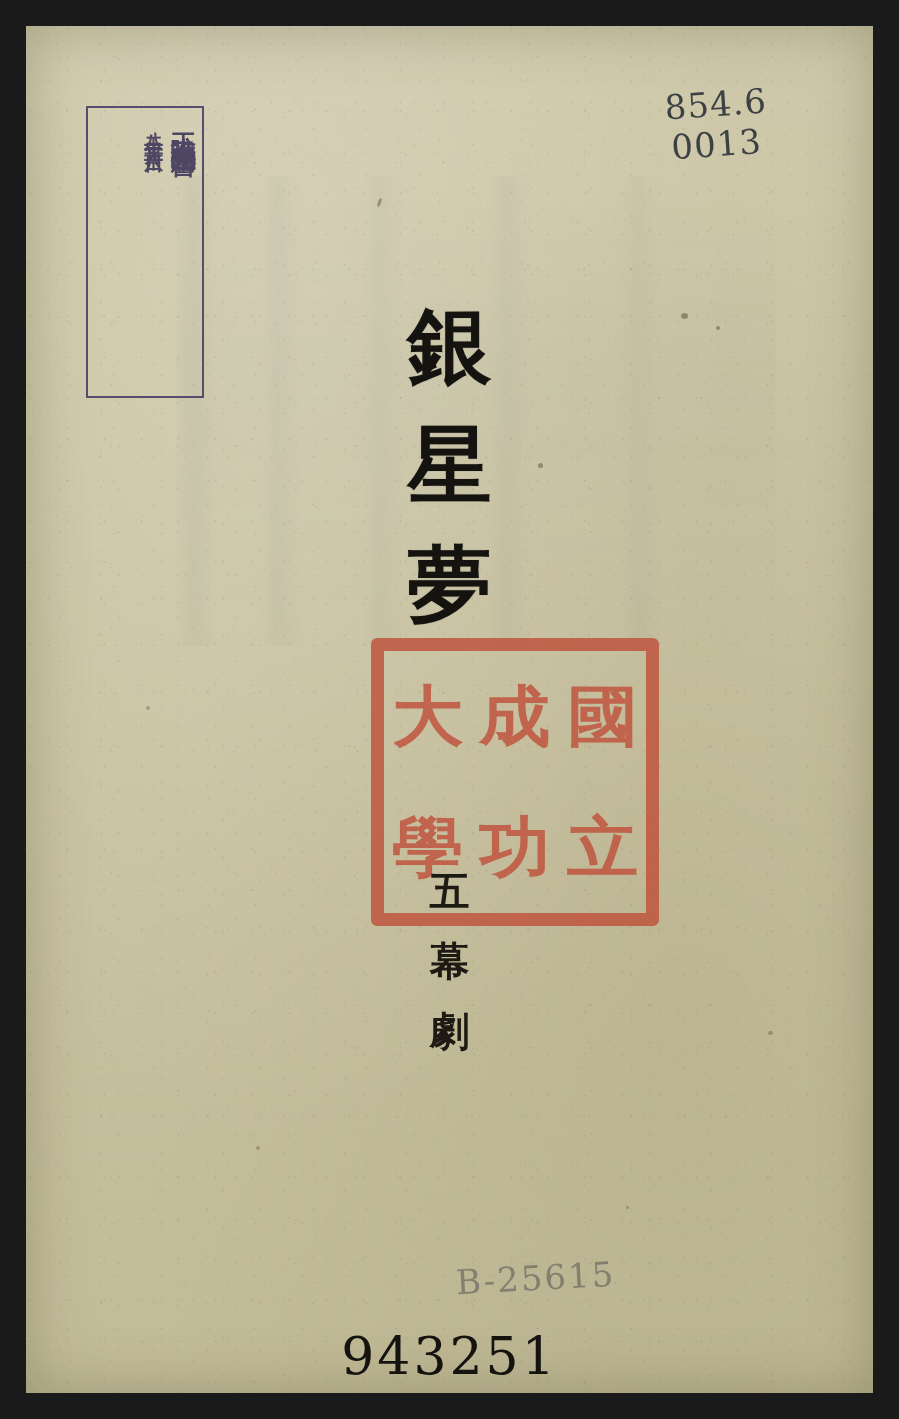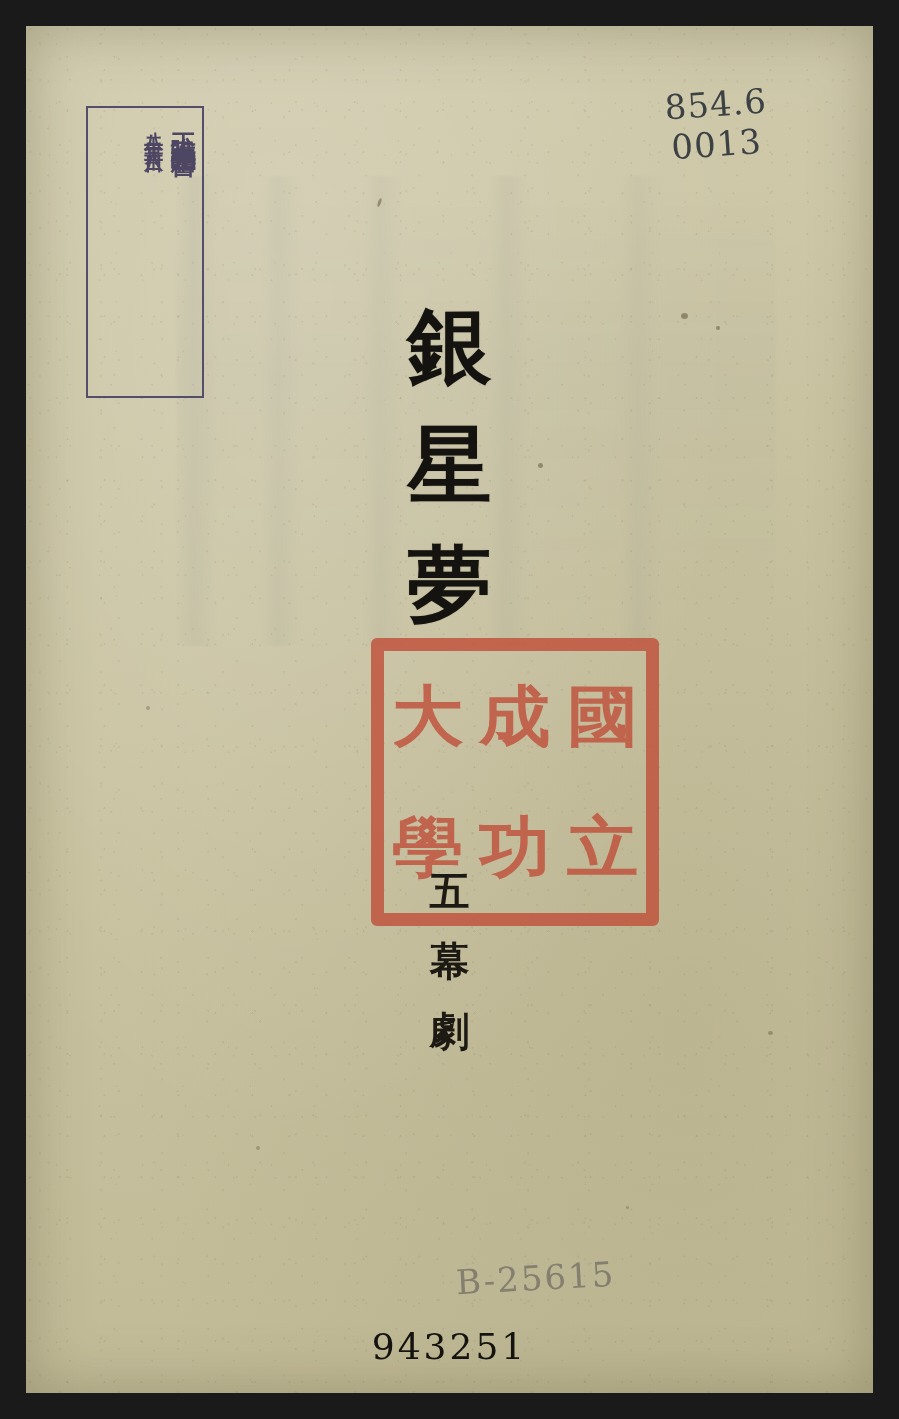--- a/index.html
+++ b/index.html
@@ -202,21 +202,21 @@
   }
 
   
   #accession {
     position: absolute;
     left: 0;
     top: 1300px;
     width: 847px;
     text-align: center;
     font-family: "DejaVu Serif", serif;
-    font-size: 36px;
+    font-size: 52px;
     letter-spacing: 3px;
     color: #15130f;
     font-weight: 400;
   }
 </style>
 </head>
 <body>
 
 <div id="scan">
   <div id="paper">

